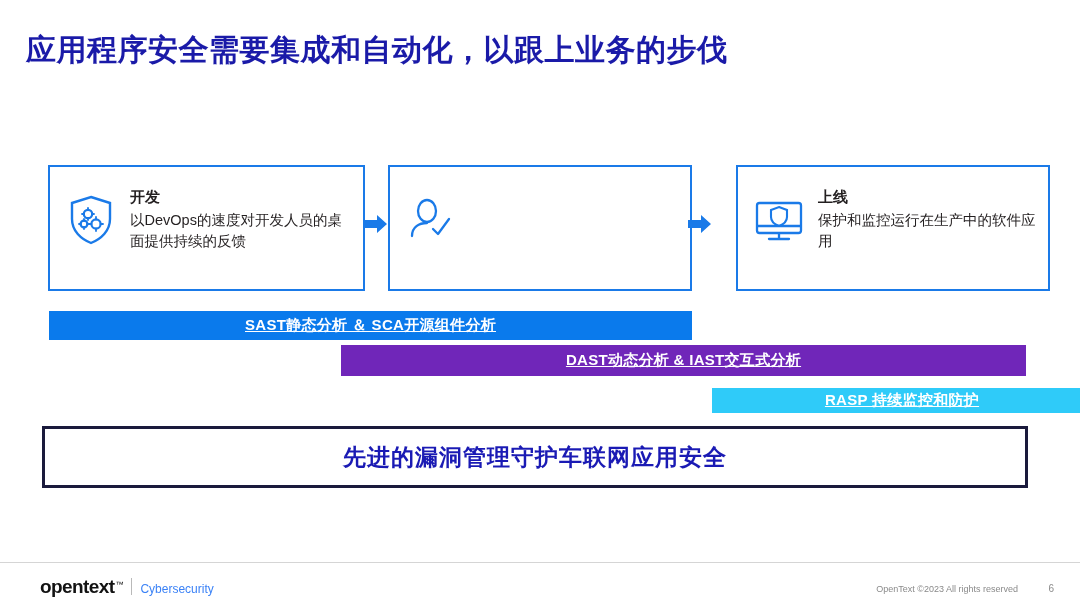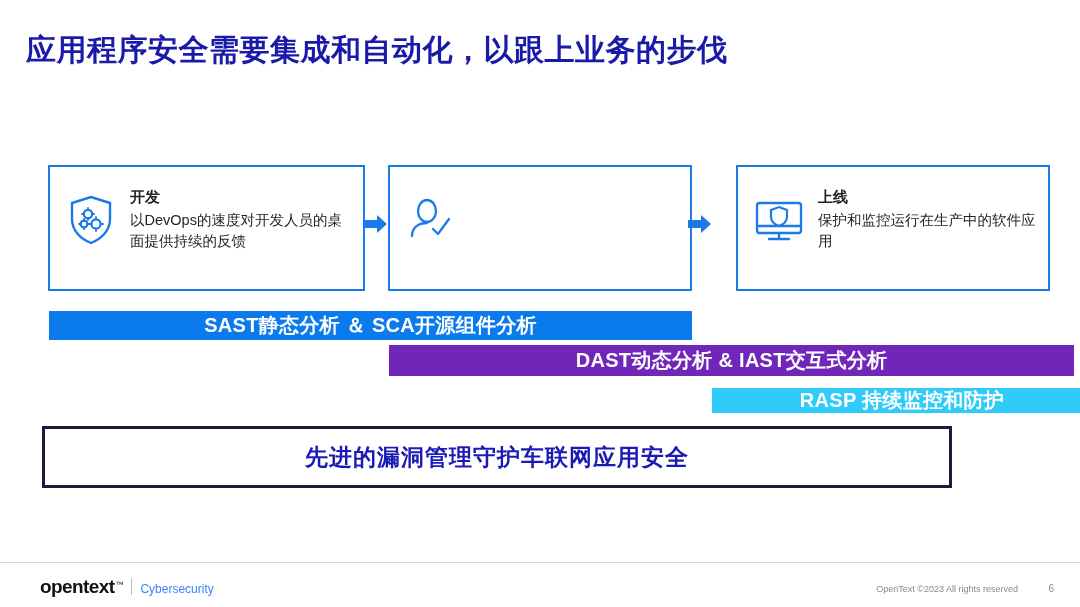--- a/index.html
+++ b/index.html
@@ -83,44 +83,44 @@
 
   
   .cap-bar {
     position: absolute;
     box-sizing: border-box;
     display: flex;
     align-items: center;
     justify-content: center;
     color: #ffffff;
     font-weight: bold;
-    font-size: 20px;
+    font-size: 15px;
     letter-spacing: 0.3px;
     white-space: nowrap;
+    text-decoration: underline;
   }
   #bar-sast {
     left: 49px;  top: 311px;  width: 643px; height: 29px;
     background: #0a7aec;
   }
   #bar-dast {
     left: 341px; top: 345px;  width: 685px; height: 31px;
     background: #7026b9;
-    margin-left: 48px;
   }
   #bar-rasp {
     left: 712px; top: 388px;  width: 380px; height: 25px;
     background: #2fcbf9;
   }
 
   
   .banner {
     position: absolute;
     left: 42px;
     top: 426px;
-    width: 910px;
+    width: 986px;
     height: 62px;
     border: 3px solid #1a1a3c;
     background: #ffffff;
     box-sizing: border-box;
     display: flex;
     align-items: center;
     justify-content: center;
   }
   .banner-text {
     font-size: 23px;

